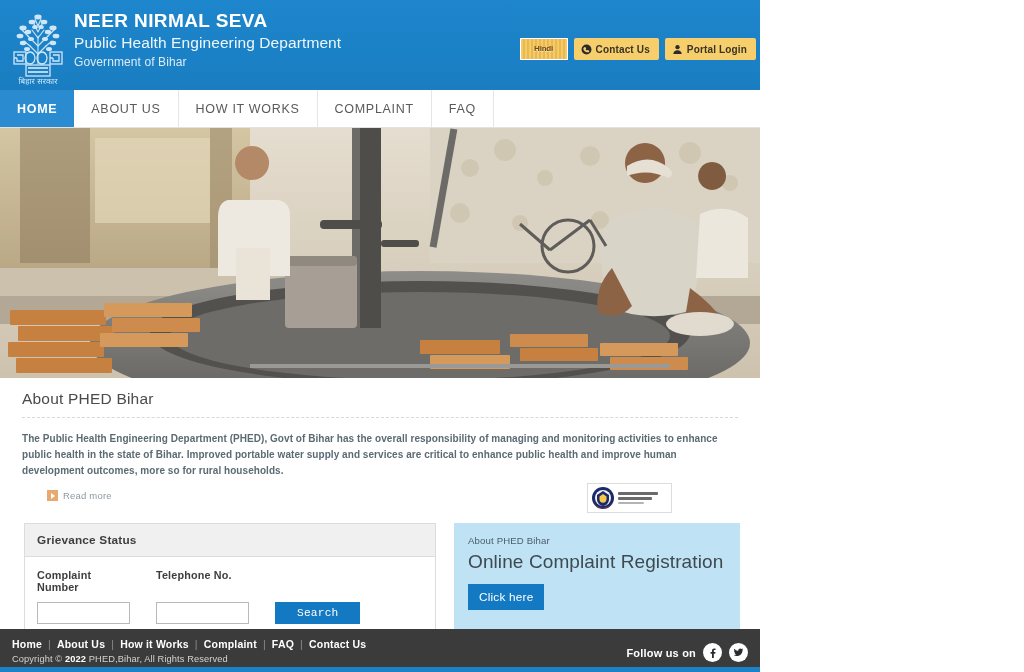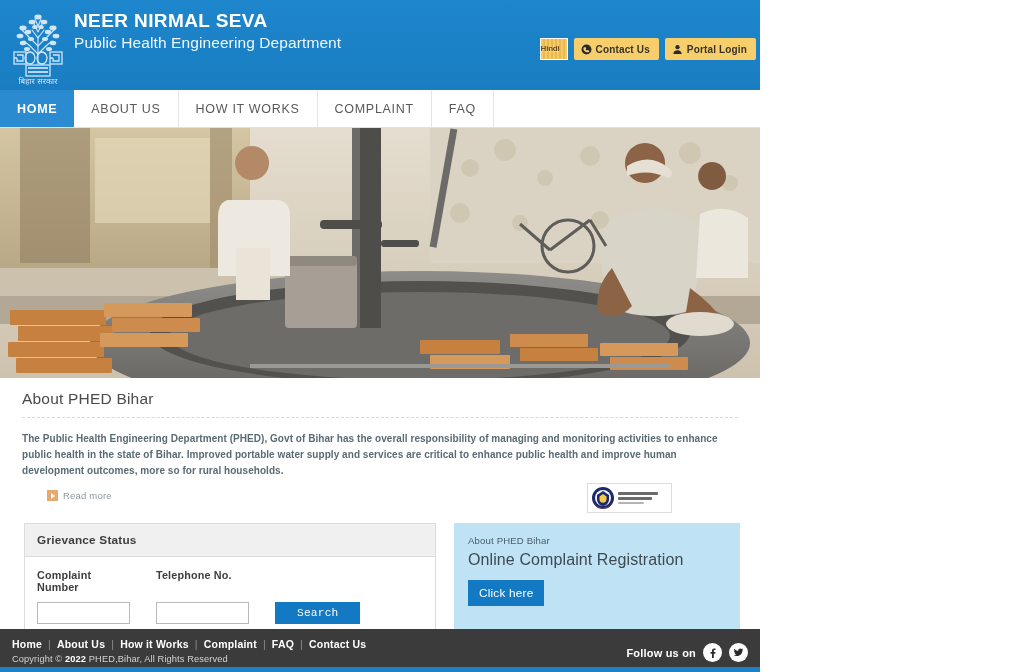--- a/index.html
+++ b/index.html
@@ -55,25 +55,25 @@
   }
 
   .header-btns {
     position: absolute;
     right: 4px; top: 38px;
     display: flex;
     align-items: stretch;
     gap: 6px;
   }
   .lang-btn {
-    width: 28px; height: 22px;
+    width: 48px; height: 22px;
     border: 1px solid #fdfdfd;
     background:
       repeating-linear-gradient(90deg,#f6c96a 0 2px,#e8b94e 2px 4px);
-    display: flex; align-items: center; 
+    display: flex; align-items: center; justify-content: center;
     cursor: pointer;
     position: relative;
     overflow: hidden;
   }
   .lang-btn span {
     font-size: 8px; font-weight: bold; color: #6d4b12;
     line-height: 8px; letter-spacing: -.2px;
     text-shadow: 0 1px 0 rgba(255,255,255,.5);
   }
   .pill {
@@ -242,21 +242,21 @@
   .ocr-panel {
     flex: 1;
     background: #bfe2f5;
     padding: 12px 14px 14px 14px;
   }
   .ocr-small {
     font-size: 9.6px; color: #4b5e68; letter-spacing: .15px;
     margin-bottom: 5px;
   }
   .ocr-title {
-    font-size: 16px; color: #3e4a50; font-weight: normal;
+    font-size: 19px; color: #3e4a50; font-weight: normal;
     letter-spacing: .1px; margin-bottom: 11px;
   }
   .click-btn {
     background: #1379c3; color: #ffffff;
     border: none; font-family: "Liberation Sans", sans-serif;
     font-size: 11.8px; padding: 6px 11px; cursor: pointer;
     letter-spacing: .2px;
   }
 
   
@@ -344,20 +344,21 @@
           <rect x="22" y="65" width="20" height="2"></rect>
           <rect x="22" y="69" width="20" height="2"></rect>
         </g>
         <text x="32" y="82" text-anchor="middle" fill="#cfe6f7" font-size="8" font-family="DejaVu Sans, sans-serif">बिहार सरकार</text>
       </svg>
     </div>
 
     <div class="titles">
       <div class="site-title">NEER NIRMAL SEVA</div>
       <div class="site-sub">Public Health Engineering Department</div>
+      <div class="site-sub2">Government of Bihar</div>
     </div>
 
     <div class="header-btns">
       <div class="lang-btn">
         <span>Hindi</span>
       </div>
       <div class="pill">
         <span>
           <svg width="11" height="11" viewBox="0 0 16 16">
             <circle cx="8" cy="8" r="7.2" fill="#2b2b2b"></circle>

